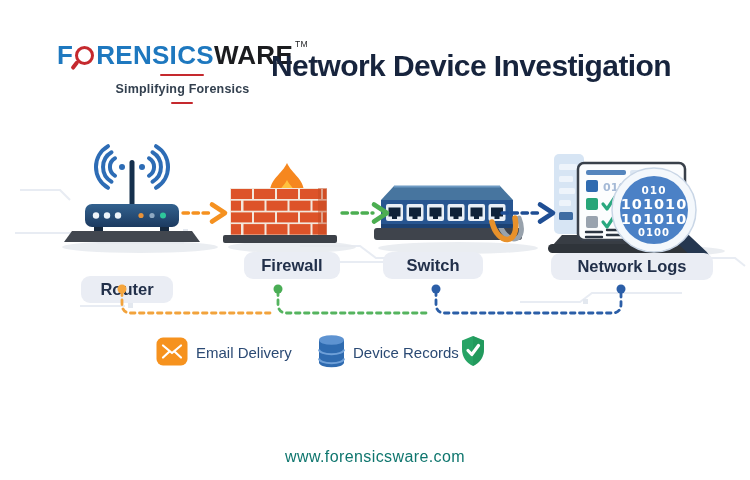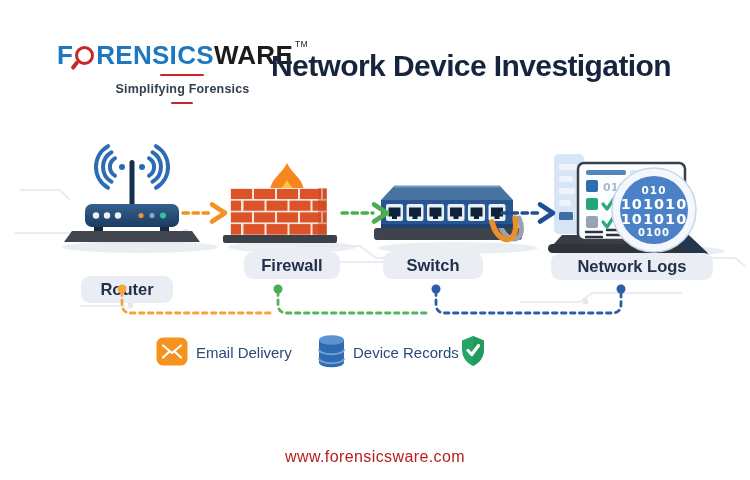--- a/index.html
+++ b/index.html
@@ -16,21 +16,21 @@
   .brand .tm { font-size:8.5px; font-weight:400; color:#1b1c1f; align-self:flex-start; margin:-2px 0 0 2px; }
   .mag-o { position:relative; width:13px; height:13px; border:3.5px solid #c5292e; border-radius:50%; display:inline-block; margin:0 2px; }
   .mag-o::after { content:""; position:absolute; left:-5px; bottom:-8px; width:3.5px; height:10px; background:#c5292e; border-radius:2px; transform:rotate(38deg); }
   .tagline-row { display:flex; align-items:center; gap:6px; margin-top:6px;flex-direction:column; }
   .tagline-row .rline { height:2.2px; background:#c5292e; border-radius:1px; }
   .rline.l { width:44px; } .rline.r { width:22px; }
   .tagline { font-size:12.5px; font-weight:700; color:#33404f; letter-spacing:.2px; white-space:nowrap; }
 
   
   .title { left:271px; top:49px; font-size:30px; font-weight:700; color:#17243d; letter-spacing:-0.6px; white-space:nowrap; }
-  .footer { left:0; top:448px; width:750px; text-align:center; font-size:16px; color:#b91c1c; letter-spacing:.4px; }
+  .footer { left:0; top:448px; width:750px; text-align:center; font-size:16px; color:#0f766e; letter-spacing:.4px; }
 
   
   .pill { background:#eaedf4; border-radius:9px; display:flex; align-items:center; justify-content:center;
           font-weight:700; font-size:16.5px; color:#22304a; height:27px; }
   .pill-router   { left:81px;  top:252px; width:92px;margin-top:24px; }
   .pill-firewall { left:244px; top:252px; width:96px; }
   .pill-switch   { left:383px; top:252px; width:100px; }
   .pill-logs     { left:551px; top:253px; width:162px; }
 
   

